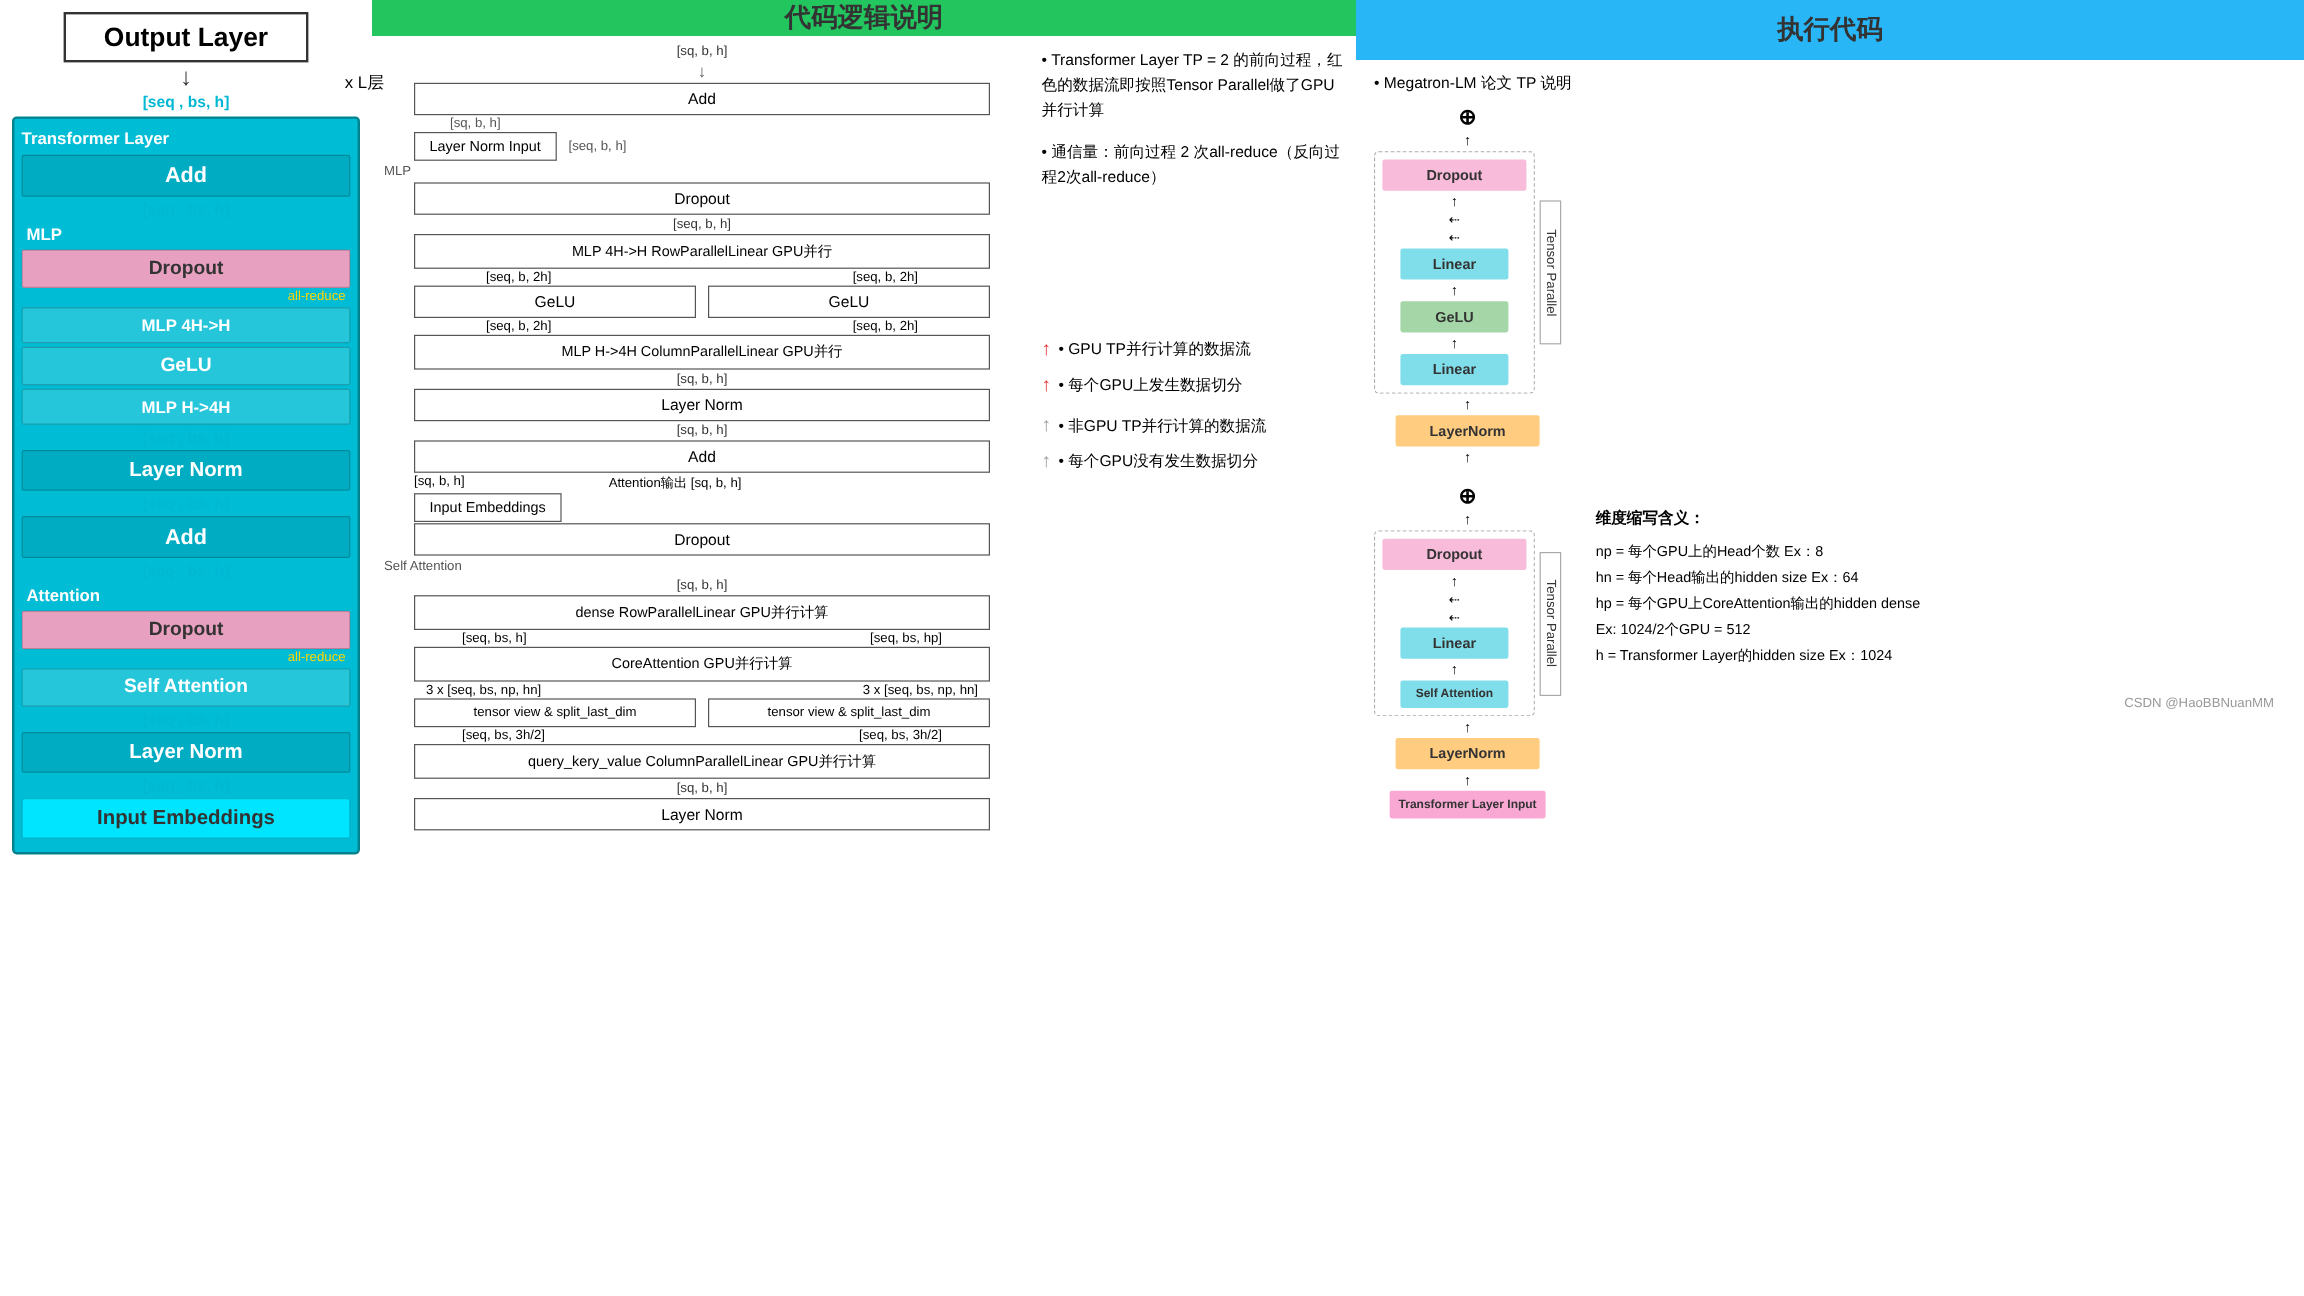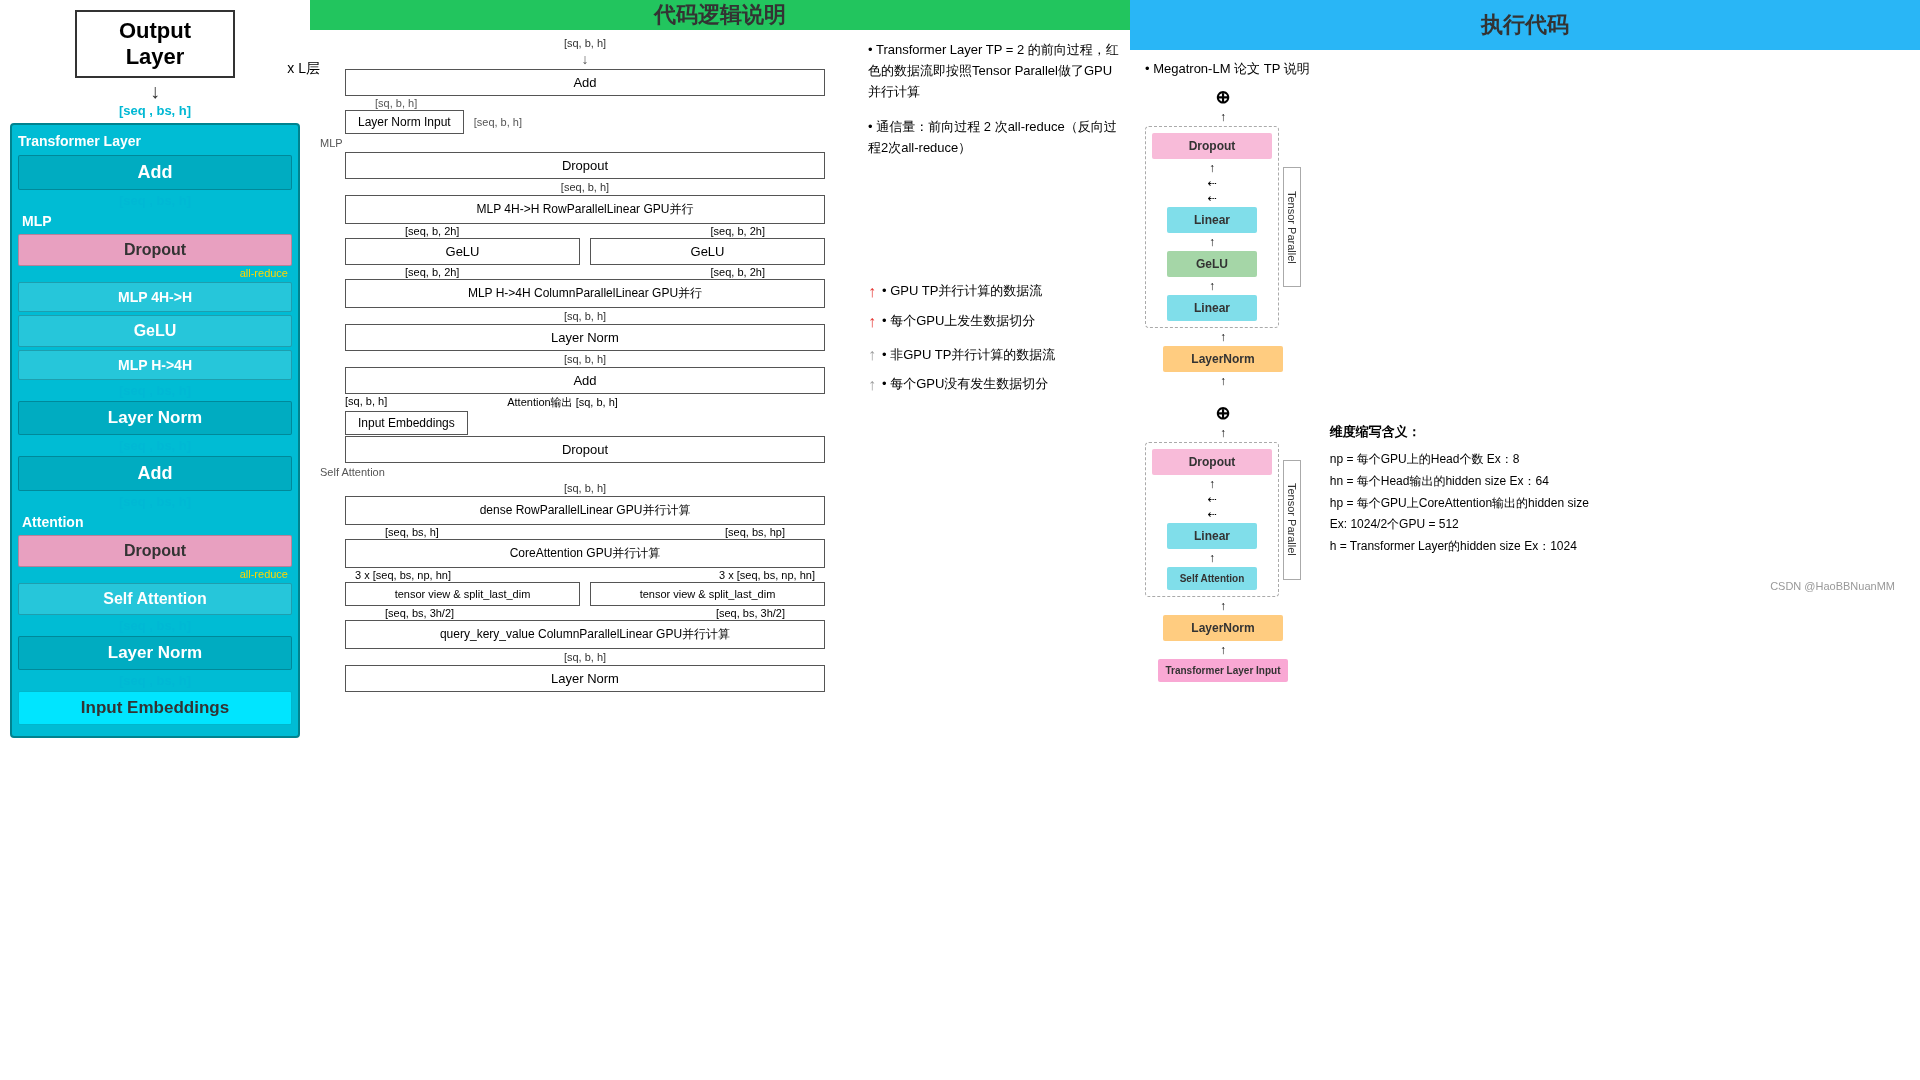--- a/index.html
+++ b/index.html
@@ -20,21 +20,21 @@
       position: relative;
       flex-shrink: 0;
     }
 
     .output-layer-box {
       border: 2px solid #333;
       text-align: center;
       padding: 6px 20px;
       font-size: 22px;
       font-weight: bold;
-      width: 160px;
+      width: 204px;
       margin: 0 auto 2px auto;
       background: #fff;
     }
 
     .seq-label {
       color: #00b8d4;
       font-size: 13px;
       font-weight: bold;
       text-align: center;
     }
@@ -451,20 +451,20 @@
         <div style="font-size:12px;">↑</div>
         <div class="r-block r-input" style="width:130px; font-size:10px; background:#f9a8d4;">Transformer Layer Input</div>
       </div>
     </div>
 
     <div style="flex:1; padding:10px; font-size:12px; line-height:1.8;">
       <div style="margin-top:350px;">
         <div style="font-size:13px; font-weight:bold; margin-bottom:6px;">维度缩写含义：</div>
         <div>np = 每个GPU上的Head个数 Ex：8</div>
         <div>hn = 每个Head输出的hidden size Ex：64</div>
-        <div>hp = 每个GPU上CoreAttention输出的hidden size</div>
+        <div>hp = 每个GPU上CoreAttention输出的hidden dense</div>
         <div>Ex: 1024/2个GPU = 512</div>
         <div>h = Transformer Layer的hidden size Ex：1024</div>
       </div>
       <div style="margin-top:20px; font-size:11px; color:#999; text-align:right;">CSDN @HaoBBNuanMM</div>
     </div>
   </div>
 </div>
 
 </body></html>

